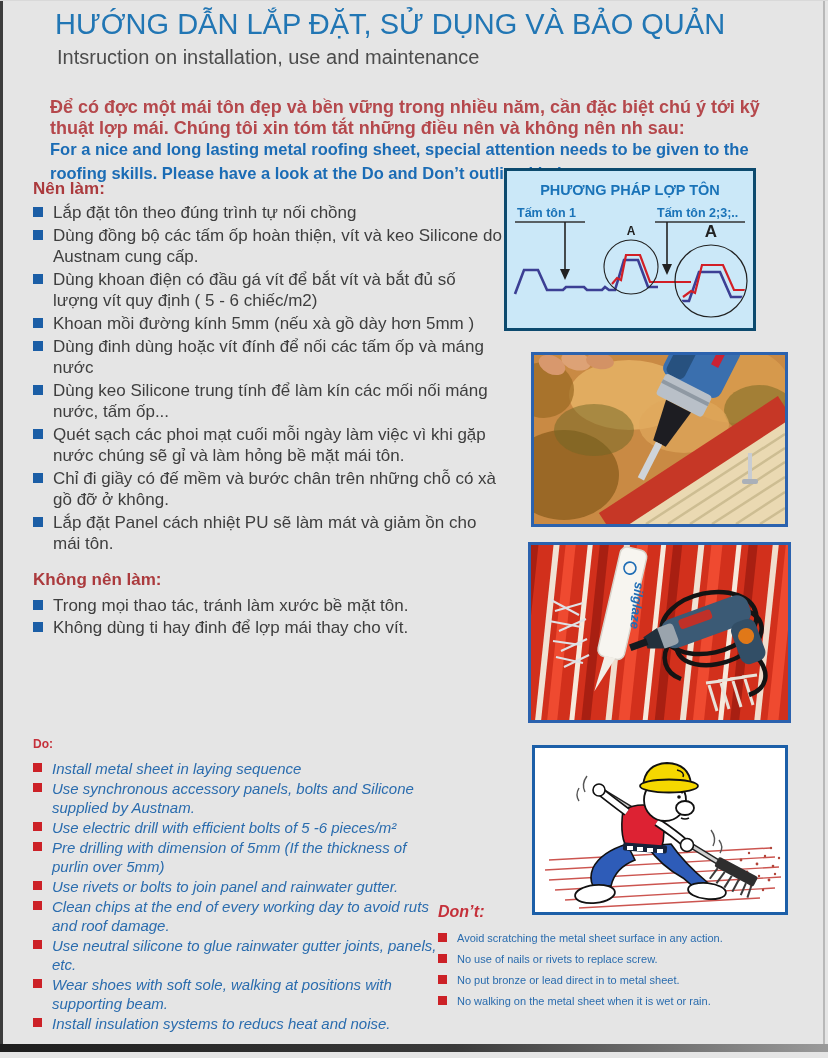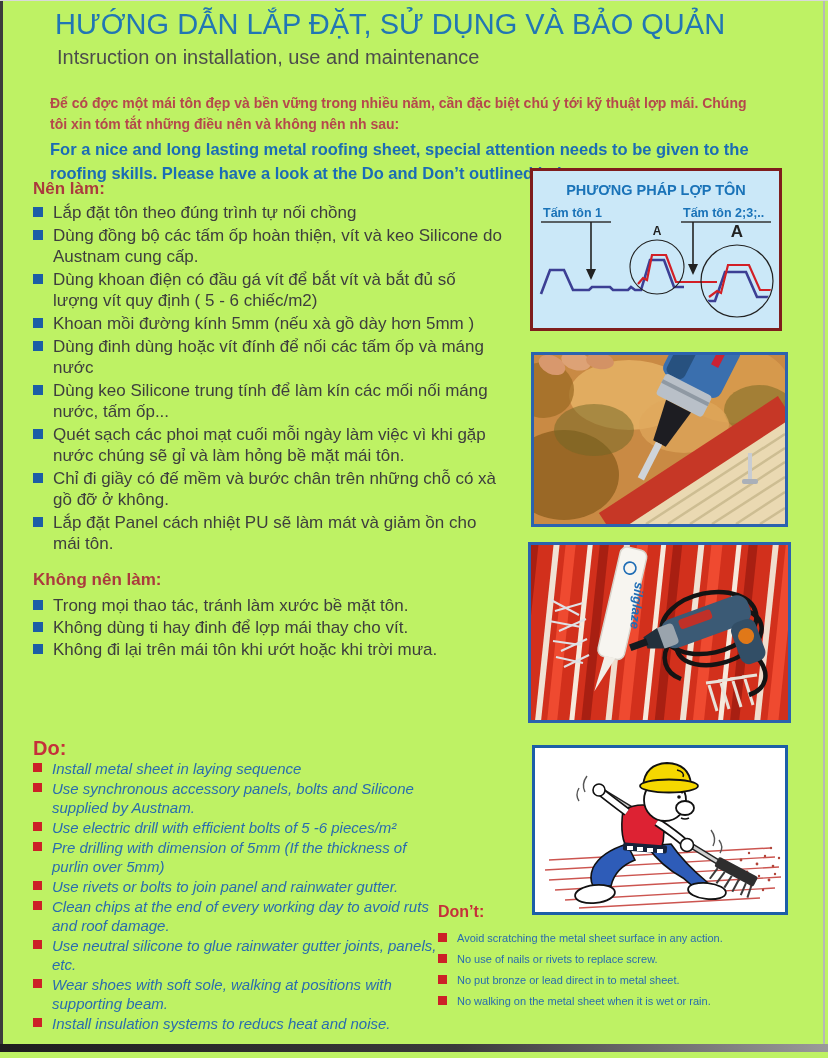--- a/index.html
+++ b/index.html
@@ -1,38 +1,38 @@
 <!DOCTYPE html>
 <html><head>
 <meta charset="utf-8">
 <style>
   html,body{margin:0;padding:0;background:#ffffff;}
   .page{
-    position:relative;width:828px;height:1058px;background:#bef264;
+    position:relative;width:828px;height:1058px;background:#e5e5e5;
     font-family:"Liberation Sans",sans-serif;overflow:hidden;
   }
   
   .edge-left{position:absolute;left:0;top:0;width:3px;height:1050px;background:#3c3c3c;}
   .edge-right{position:absolute;left:823px;top:0;width:2px;height:1048px;background:#b8b8b8;}
   .edge-top{position:absolute;left:0;top:0;width:100%;height:1px;background:#d9d9d9;}
   .edge-bottom{position:absolute;left:0;top:1044px;width:100%;height:8px;
     background:linear-gradient(to right,#1e1e1e 0%,#3a3a3a 55%,#9a9a9a 100%);}
 
   
   .title{position:absolute;left:55px;top:8px;font-size:29px;color:#2176b4;font-weight:normal;margin:0;letter-spacing:0px;}
   .subtitle{position:absolute;left:57px;top:46px;font-size:20px;color:#4c4c4c;}
-  .intro-vi{position:absolute;left:50px;top:79px;width:712px;font-size:14px;font-weight:bold;color:#b5484c;line-height:21px;}
+  .intro-vi{position:absolute;left:50px;top:79px;width:712px;font-size:18px;font-weight:bold;color:#b5484c;line-height:21px;}
   .intro-en{position:absolute;left:50px;top:120px;width:744px;font-size:16.5px;font-weight:bold;color:#1b6cb5;line-height:24px;}
 
   
   .sec-head{position:absolute;font-weight:bold;font-size:17px;color:#ab3a3d;margin:0;}
   #nen-lam-head{left:33px;top:179px;}
   #khong-nen-head{left:33px;top:570px;}
-  #do-head{left:33px;top:737px;color:#c5303a;font-size:20px;}
-  #dont-head{left:438px;top:903px;color:#c5303a;font-size:16px;}
+  #do-head{left:33px;top:737px;color:#c5303a;font-size:12px;}
+  #dont-head{left:438px;top:903px;color:#c5303a;font-size:16px;font-style:italic;}
 
   
   ul.blist{position:absolute;list-style:none;margin:0;padding:0;}
   ul.blist li{display:flex;align-items:flex-start;gap:10px;}
   ul.blist .bullet{flex:0 0 auto;width:10px;height:10px;margin-top:5px;background:#1b5ea6;}
   ul.blist .txt{font-size:17px;line-height:21px;color:#3e3e3e;}
 
   #nen-lam-list{left:33px;top:202px;width:472px;}
   #nen-lam-list li{margin-bottom:2px;}
 
@@ -44,21 +44,21 @@
   #do-list .bullet{width:9px;height:9px;margin-top:4px;background:#cc2127;}
   #do-list .txt{font-size:15px;line-height:19px;color:#2a6cae;font-style:italic;}
 
   #dont-list{left:438px;top:928px;width:372px;}
   #dont-list li{margin-bottom:1px;}
   #dont-list .bullet{width:9px;height:9px;margin-top:5px;background:#cc2127;}
   #dont-list .txt{font-size:11px;line-height:20px;color:#2a6cae;}
 
   
   .figure{position:absolute;box-sizing:border-box;}
-  #diagram-box{left:530px;top:168px;width:252px;height:163px;background:#cbe8f8;border:3px solid #7f1d1d;}
+  #diagram-box{left:504px;top:168px;width:252px;height:163px;background:#cbe8f8;border:3px solid #0c4a6e;}
   #photo-1{left:531px;top:352px;width:257px;height:175px;border:3px solid #2b62ae;background:#c98a44;}
   #photo-2{left:528px;top:542px;width:263px;height:181px;border:3px solid #2b62ae;background:#d2301c;}
   #cartoon-box{left:532px;top:745px;width:256px;height:170px;border:3px solid #1c5fa8;background:#ffffff;}
   .figure svg{display:block;width:100%;height:100%;}
 </style>
 </head>
 <body>
 
 <div class="page">
 
@@ -115,24 +115,20 @@
 
   <h2 class="sec-head" id="khong-nen-head">Không nên làm:</h2>
   <ul class="blist" id="khong-nen-list">
       <li>
         <span class="bullet"></span>
         <span class="txt">Trong mọi thao tác, tránh làm xước bề mặt tôn.</span>
       </li>
       <li>
         <span class="bullet"></span>
         <span class="txt">Không dùng ti hay đinh để lợp mái thay cho vít.</span>
-      </li>
-      <li>
-        <span class="bullet"></span>
-        <span class="txt">Không đi lại trên mái tôn khi ướt hoặc khi trời mưa.</span>
       </li>
     </ul>
 
   <h2 class="sec-head" id="do-head">Do:</h2>
   <ul class="blist" id="do-list">
       <li>
         <span class="bullet"></span>
         <span class="txt">Install metal sheet in laying sequence</span>
       </li>
       <li>

